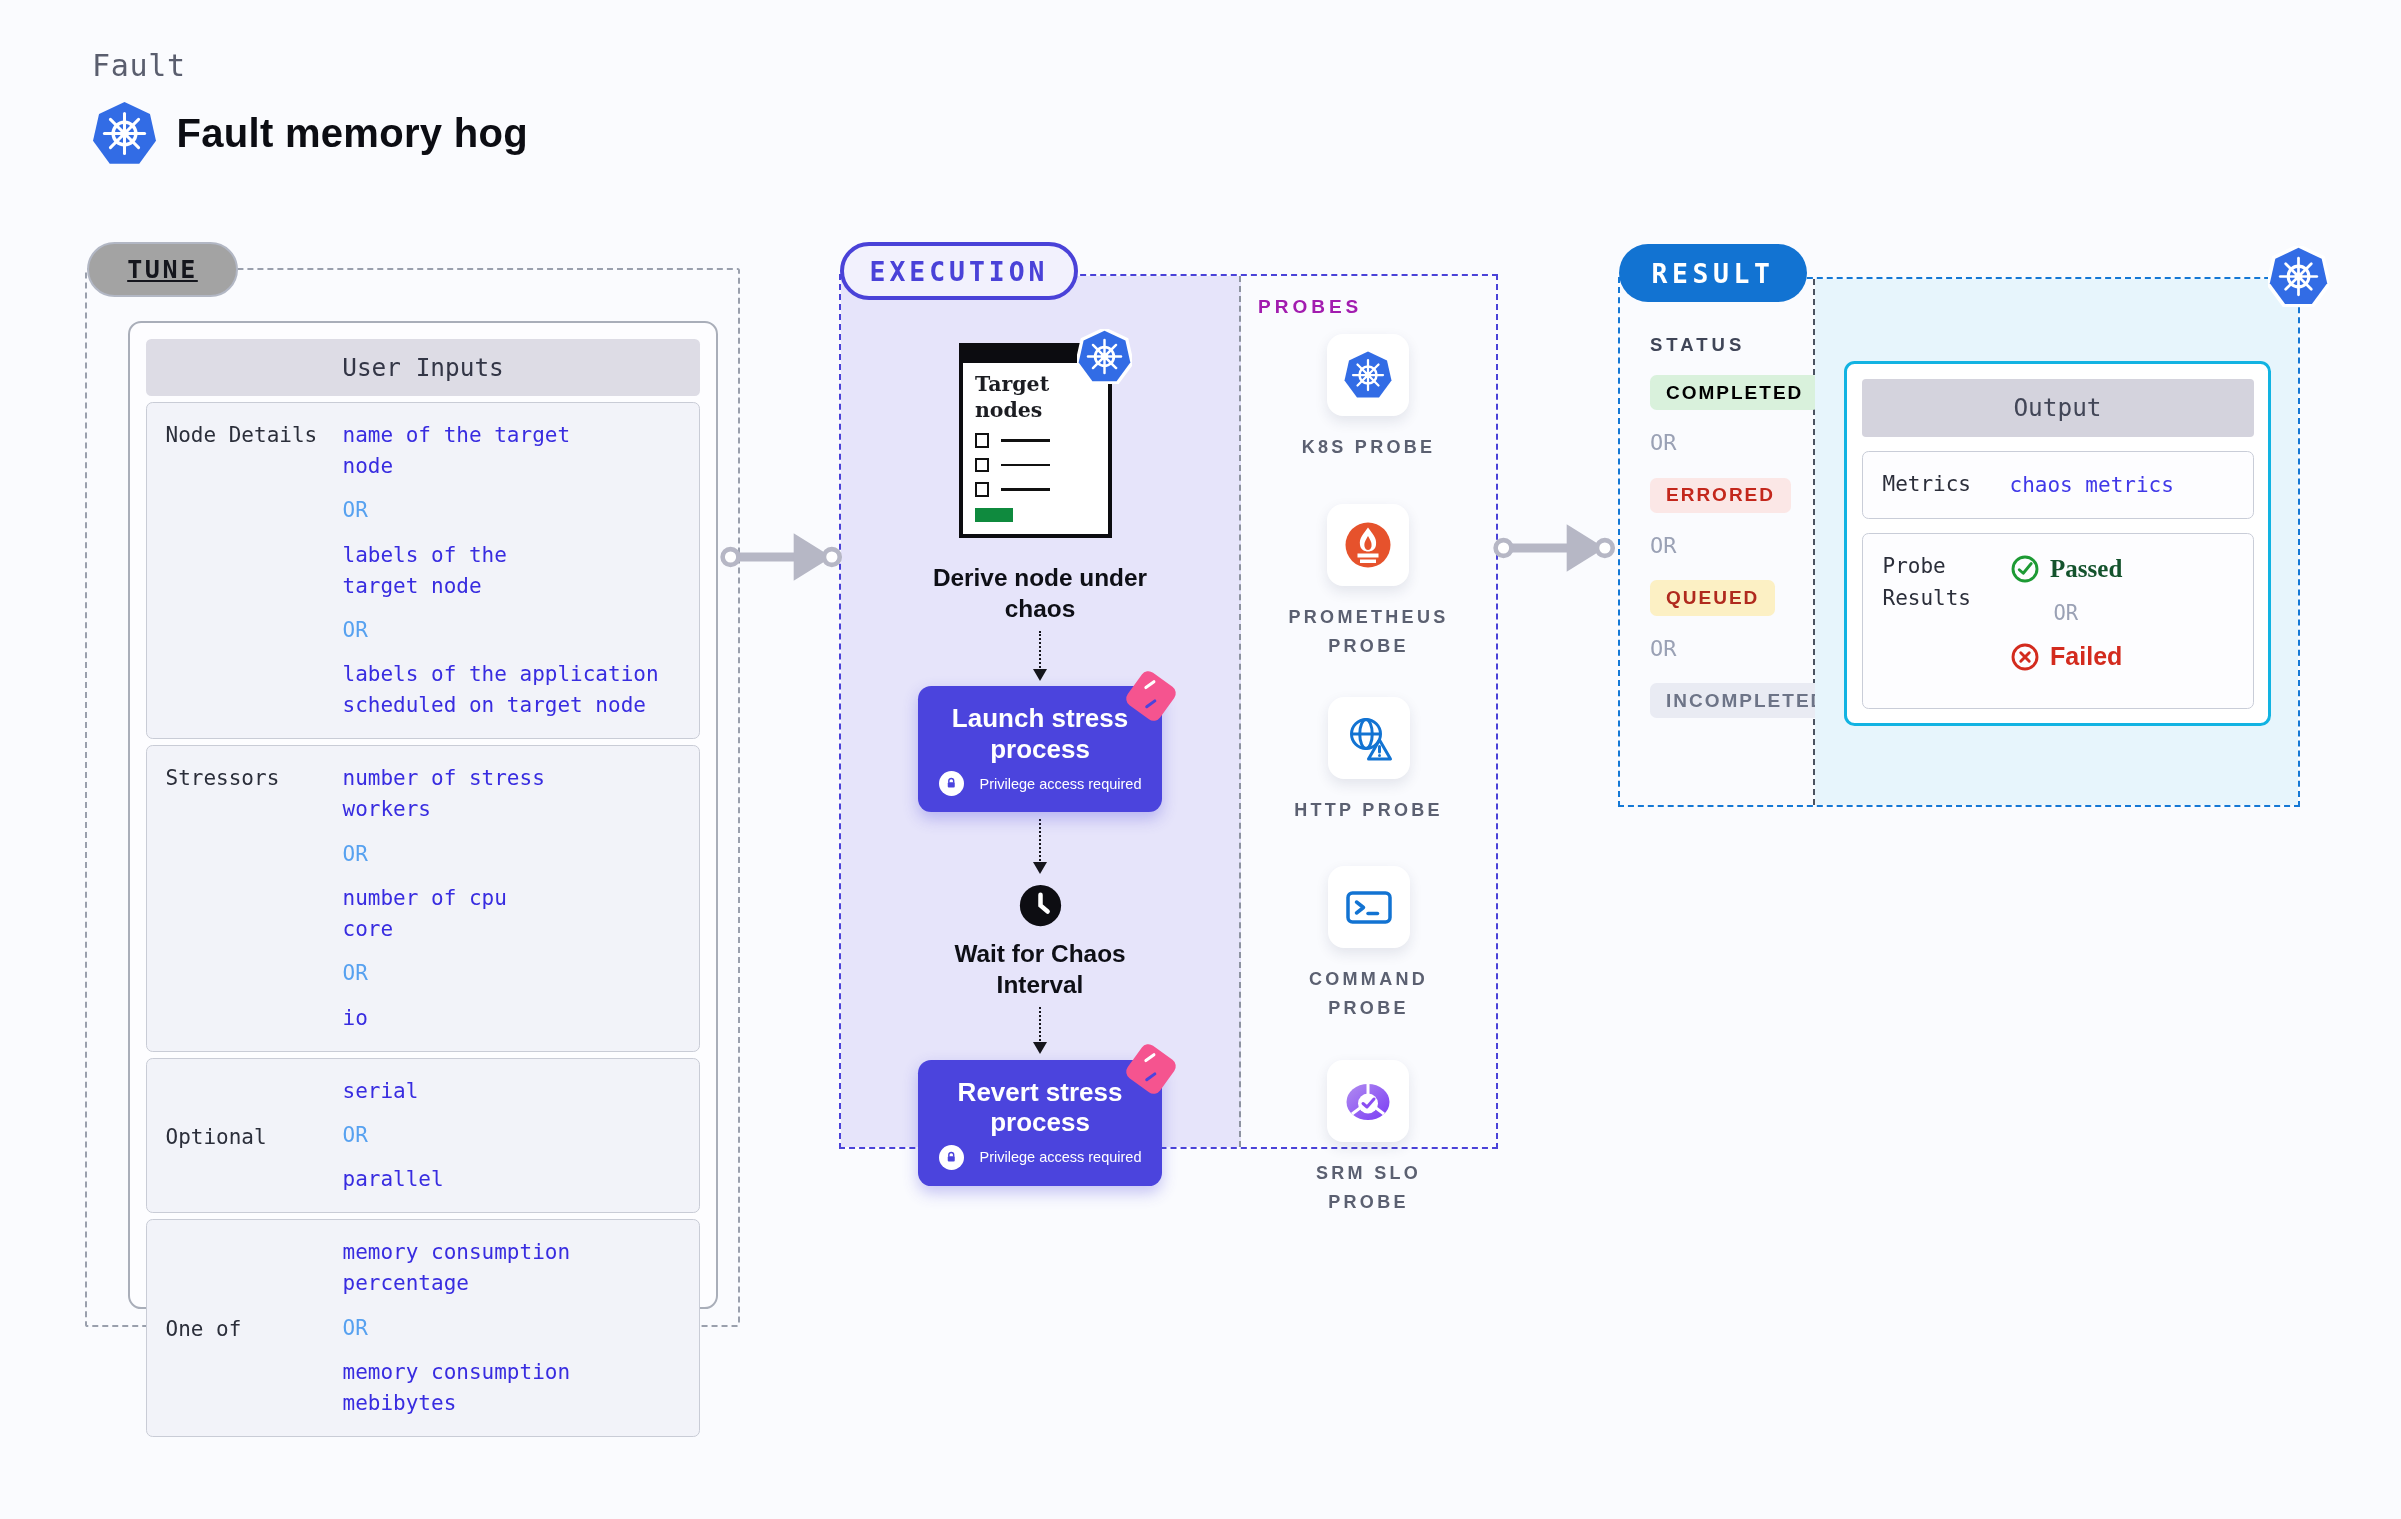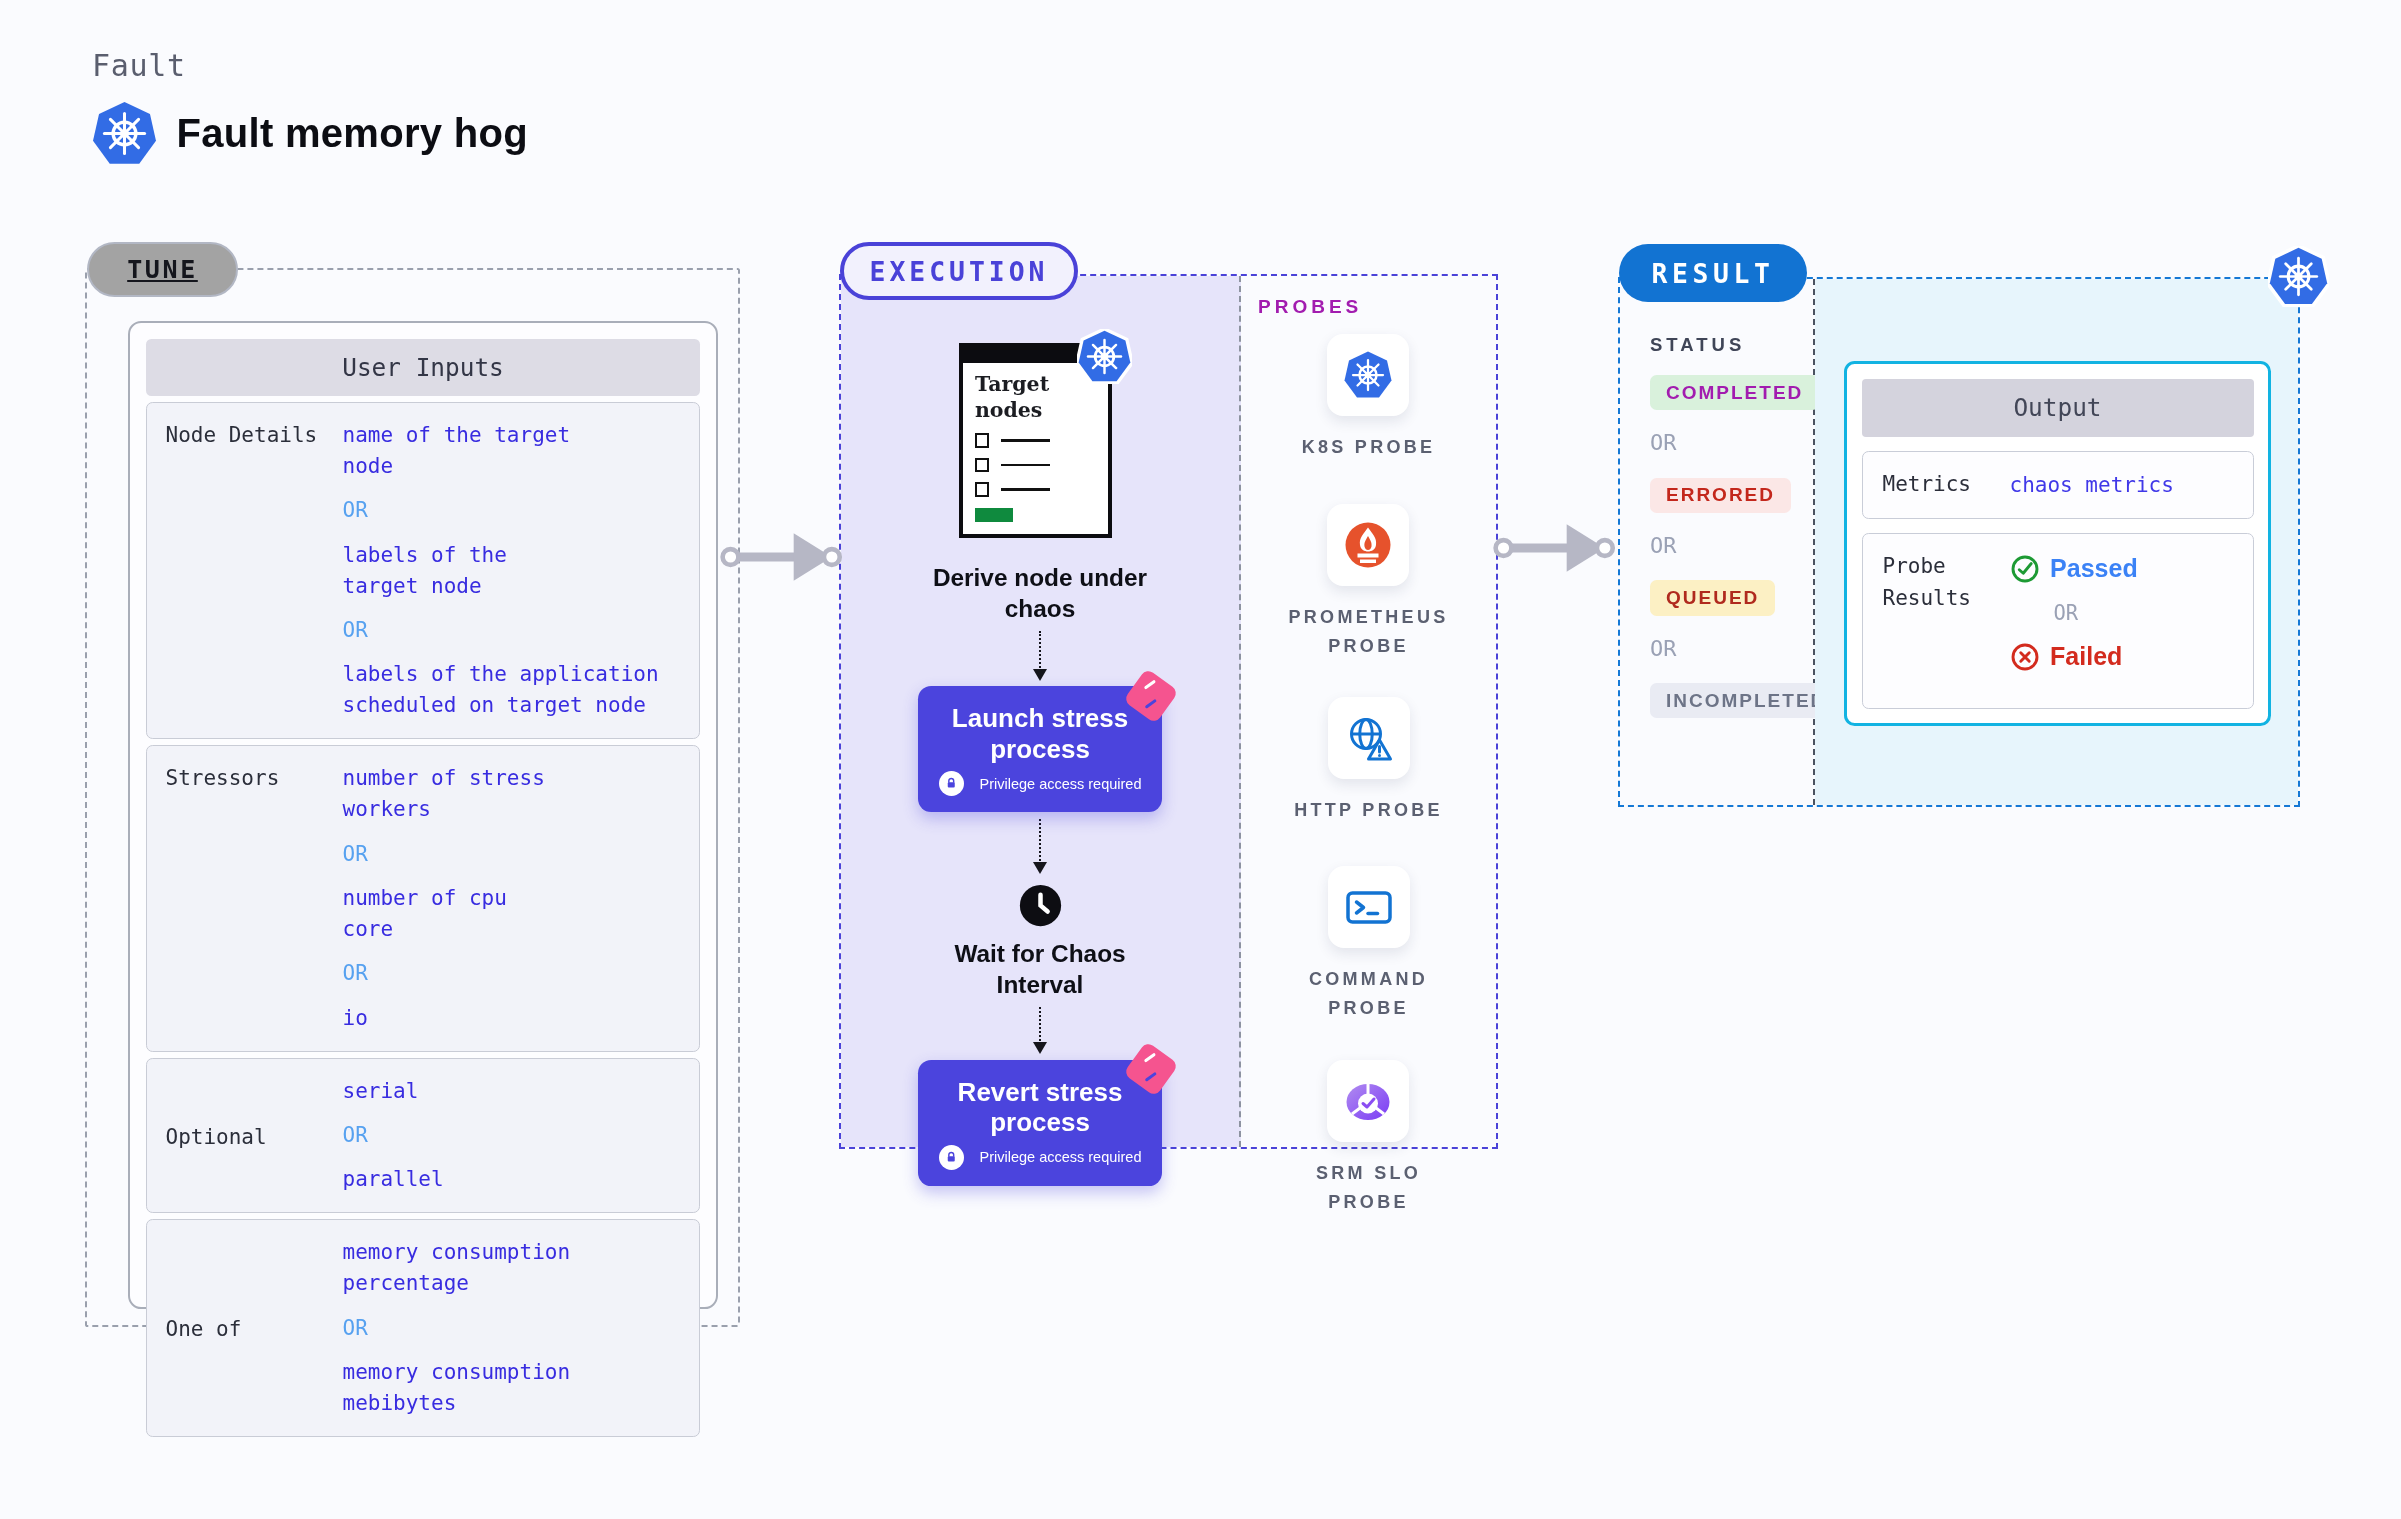--- a/index.html
+++ b/index.html
@@ -115,21 +115,21 @@
 
   
   .result-outer { position:absolute; left:1618px; top:277px; width:682px; height:530px;
     border:2.6px dashed #1478d5; display:flex; }
   .result-left { width:195px; flex:none; border-right:2px dashed #4a5260;
     padding:55px 0 0 30px; display:flex; flex-direction:column; align-items:flex-start; }
   .result-right { flex:1; background:#e7f5fc; position:relative; }
   .status-label { font-size:18.5px; font-weight:700; letter-spacing:4px; color:#3f4557; }
   .status-badge { margin-top:22.5px; padding:6.6px 16px; border-radius:6.6px;
     font-size:19px; font-weight:800; letter-spacing:2px; }
-  .st-completed { background:#d9f1dc; color:#a21caf;margin-top:19px; }
+  .st-completed { background:#d9f1dc; color:#000000;margin-top:19px; }
   .st-errored { background:#fbe7e6; color:#c3271c; }
   .st-queued { background:#fcf0c4; color:#b02a1e; }
   .st-incompleted { background:#e9ebf3; color:#6d7487; }
   .st-or { margin-top:20px; font-family:"DejaVu Sans Mono","Liberation Mono",monospace;
     font-size:22px; color:#9aa1b5; background:none; padding:0; letter-spacing:0; font-weight:normal; }
   .result-k8s { position:absolute; left:2268px; top:246px; width:61px; height:61px; z-index:8; }
 
   .output-card { position:absolute; left:29px; top:82px; width:427px; height:365px;
     background:#ffffff; border:3.3px solid #12b3e2; border-radius:10.6px;
     padding:14.5px; display:flex; flex-direction:column; gap:14.5px; }
@@ -139,21 +139,21 @@
   .out-row { border:1.3px solid #c9cdd8; border-radius:6.6px; background:#fdfdff;
     display:flex; padding:17px 20px; }
   .out-row.grow { flex:1; }
   .out-label { width:127px; flex:none; font-family:"DejaVu Sans Mono","Liberation Mono",monospace;
     font-size:21px; color:#2b2e3a; line-height:1.5; }
   .out-value { font-family:"DejaVu Sans Mono","Liberation Mono",monospace;
     font-size:21px; color:#4038e8; align-self:center; }
   .pr-col { display:flex; flex-direction:column; gap:17px; padding-top:2.6px; }
   .pr-line { display:flex; align-items:center; gap:10.6px; }
   .pr-line svg { width:30px; height:30px; flex:none; }
-  .passed-text { font-size:25px; font-weight:800; color:#3b82f6; }
+  .passed-text { font-size:25px; font-weight:800; color:#14532d;font-family:Liberation Serif, serif; }
   .failed-text { font-size:25px; font-weight:800; color:#d32b1e; }
   .pr-or { margin-left:44px; font-family:"DejaVu Sans Mono","Liberation Mono",monospace;
     font-size:20.5px; color:#9aa1b5; }
 </style>
 </head>
 <body>
 
 <svg width="0" height="0" style="position:absolute" aria-hidden="true">
   <defs>
     <linearGradient id="slog" x1="0" y1="0" x2="1" y2="1">

